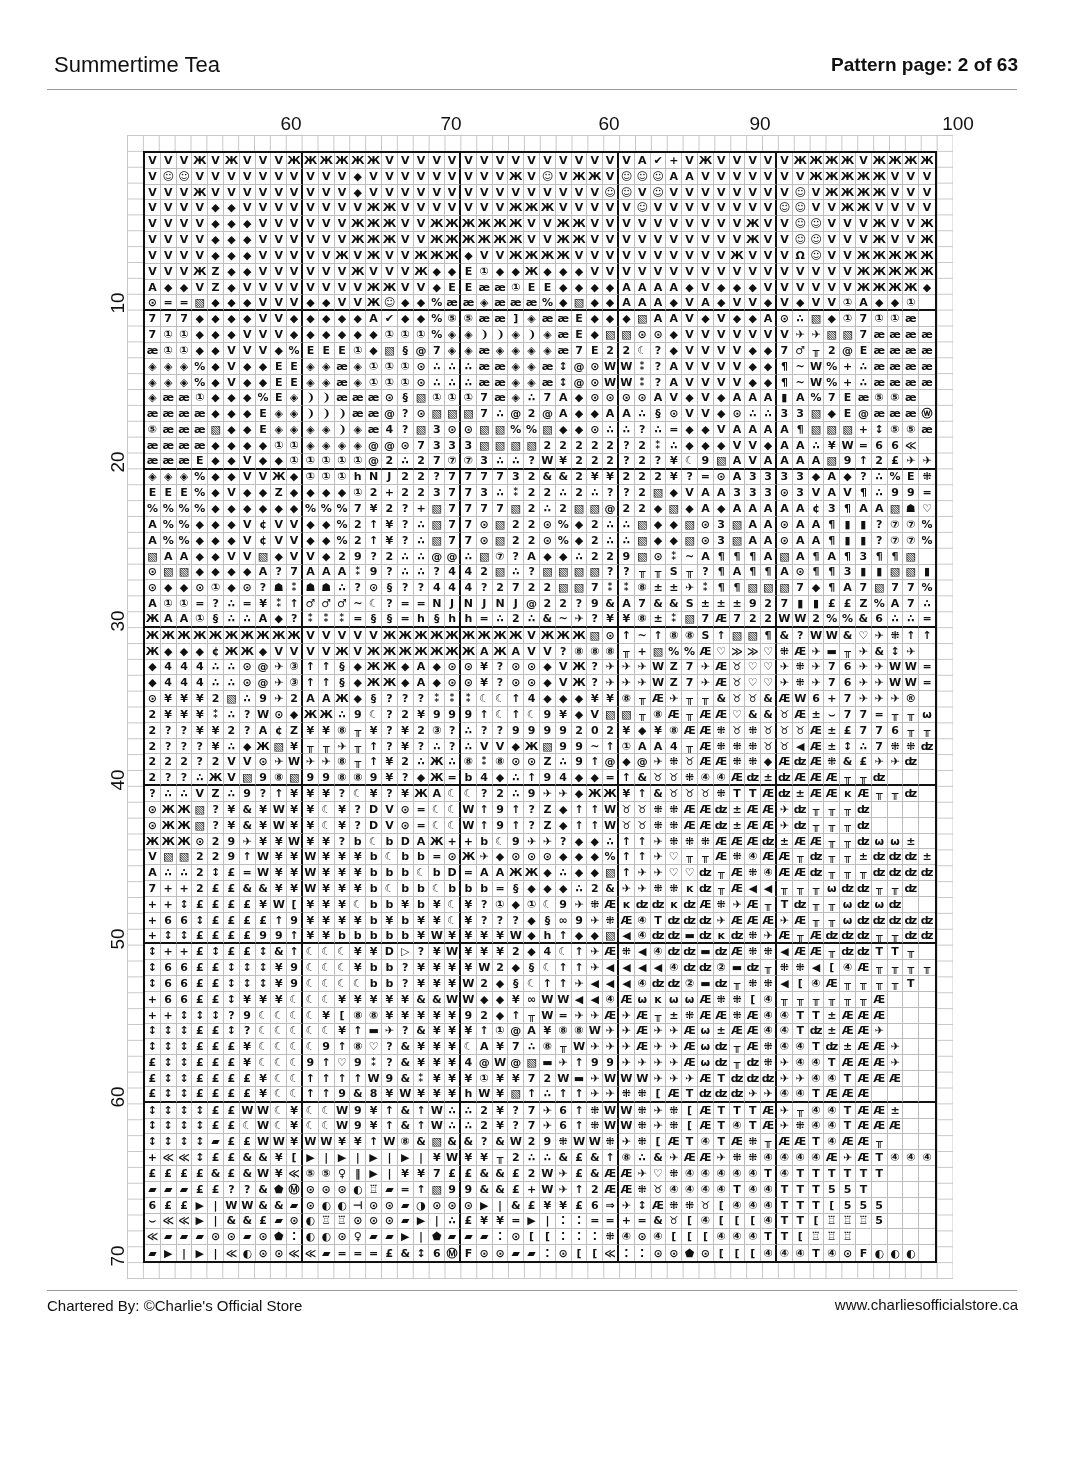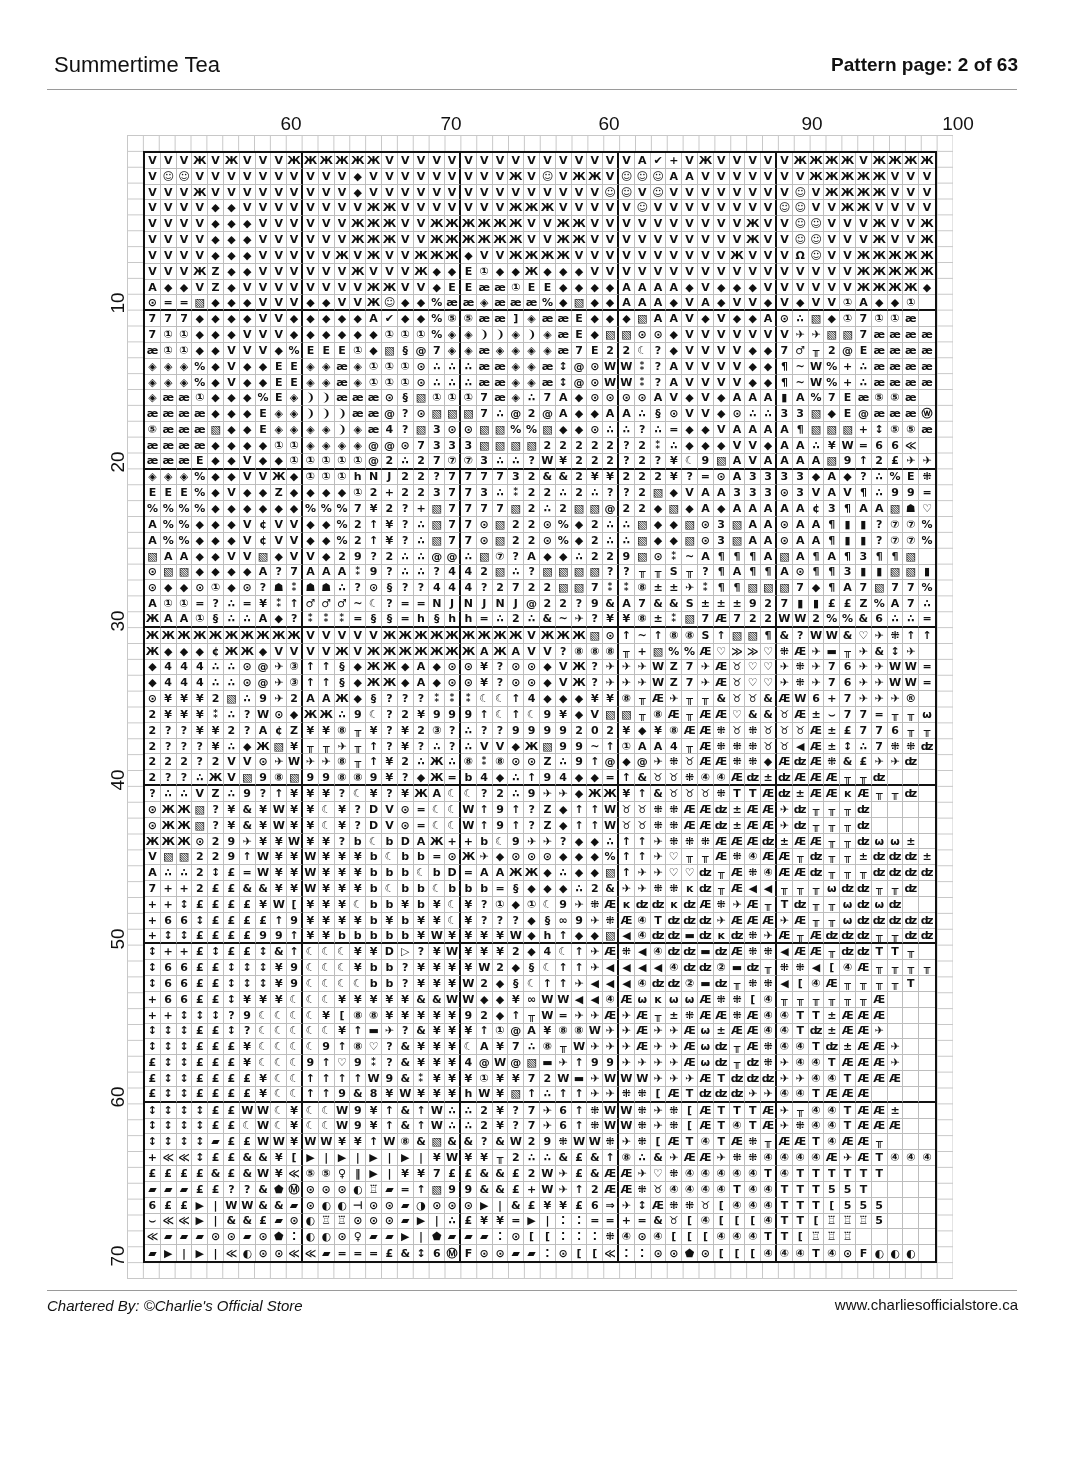--- a/index.html
+++ b/index.html
@@ -2,21 +2,21 @@
 <html><head>
 <meta charset="utf-8">
 <style>
   html, body { margin: 0; padding: 0; background: #ffffff; }
   body { width: 1080px; height: 1484px; position: relative; overflow: hidden; font-family: "Liberation Sans", sans-serif; color: #111; }
   .hdr-title { position: absolute; left: 54px; top: 52px; font-size: 22px; font-weight: normal; }
   .hdr-page { position: absolute; right: 62px; top: 54px; font-size: 19px; font-weight: bold; }
   .rule { position: absolute; left: 47px; width: 970px; height: 1px; background: #9a9a9a; }
   .rule.top { top: 89px; }
   .rule.bot { top: 1290px; }
-  .ftr-left { position: absolute; left: 47px; top: 1297px; font-size: 15px; font-style: italic; }
+  .ftr-left { position: absolute; left: 47px; top: 1297px; font-size: 15px; }
   .ftr-right { position: absolute; right: 62px; top: 1296px; font-size: 15px; margin-left: 48px; }
   .col-nums { position: absolute; left: 0; top: 113px; width: 1080px; height: 24px; }
   .col-num { position: absolute; font-size: 19px; transform: translateX(-50%); }
   .row-nums { position: absolute; left: 105px; top: 0; width: 26px; height: 1484px; }
   .row-num { position: absolute; font-size: 19px; transform: translate(-50%, -50%) rotate(-90deg); left: 13px; white-space: nowrap; }
   .outer-grid {
     position: absolute; left: 127px; top: 135px; width: 826px; height: 1144px;
     background-image:
       linear-gradient(to right, #c8c8c8 1px, transparent 1px),
       linear-gradient(to bottom, #c8c8c8 1px, transparent 1px);
@@ -44,21 +44,21 @@
 
 <div class="hdr-title">Summertime Tea</div>
 <div class="hdr-page">Pattern page: 2 of 63</div>
 <div class="rule top"></div>
 
 <div class="outer-grid"></div>
 <div class="col-nums" id="colNums">
     <span class="col-num" style="left: 291px;">60</span>
     <span class="col-num" style="left: 451px;">70</span>
     <span class="col-num" style="left: 609px;">60</span>
-    <span class="col-num" style="left: 812px;">90</span>
+    <span class="col-num" style="left: 760px;">90</span>
     <span class="col-num" style="left: 933px; margin-left: 25px;">100</span>
   </div>
 <div class="row-nums" id="rowNums">
     <span class="row-num" style="top: 303px;">10</span>
     <span class="row-num" style="top: 462px;">20</span>
     <span class="row-num" style="top: 621px;">30</span>
     <span class="row-num" style="top: 780px;">40</span>
     <span class="row-num" style="top: 939px;">50</span>
     <span class="row-num" style="top: 1097px;">60</span>
     <span class="row-num" style="top: 1256px;">70</span>

